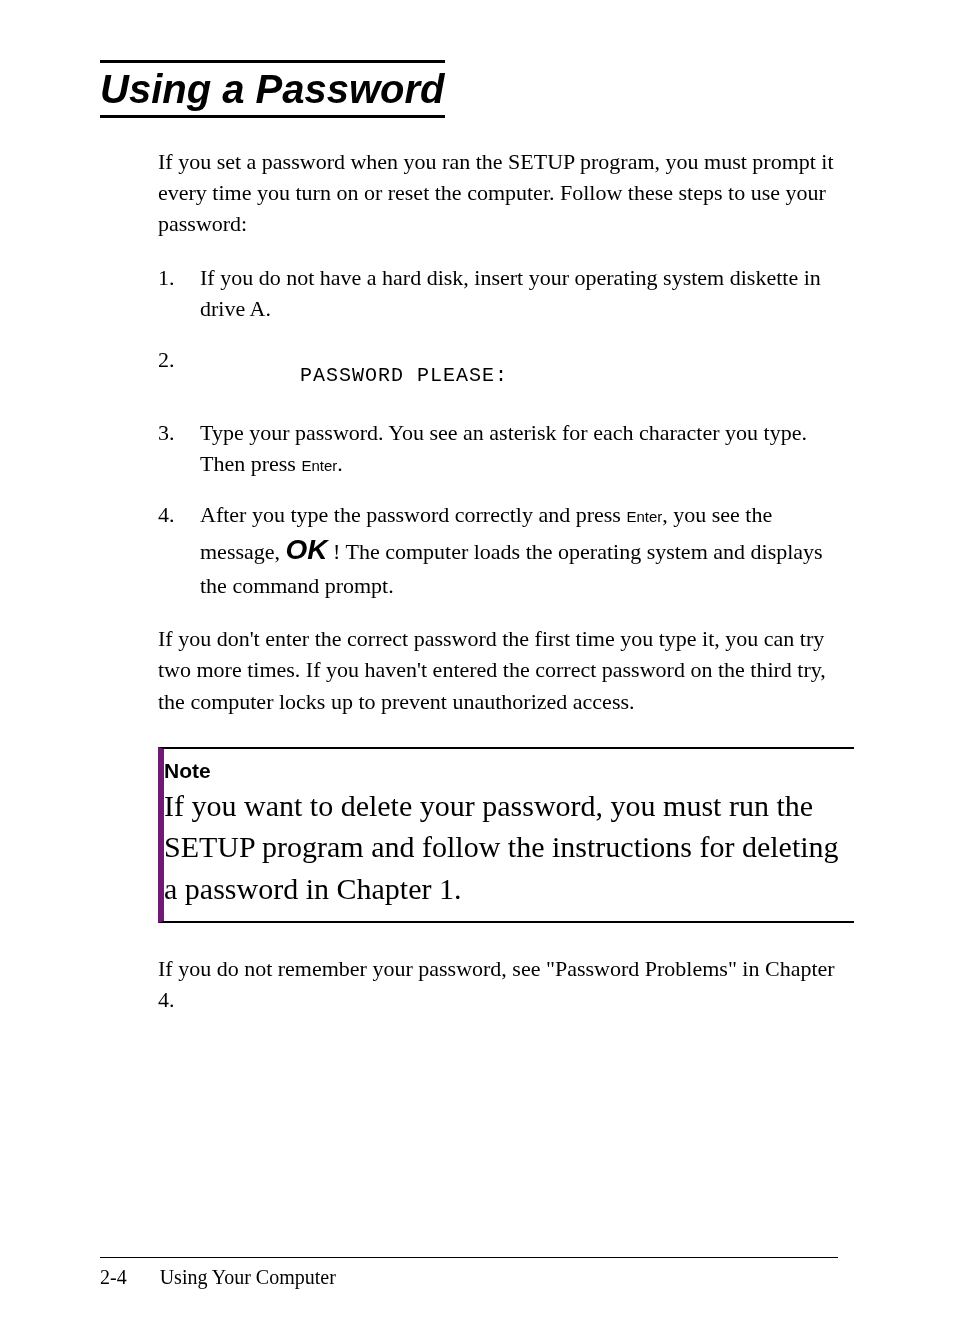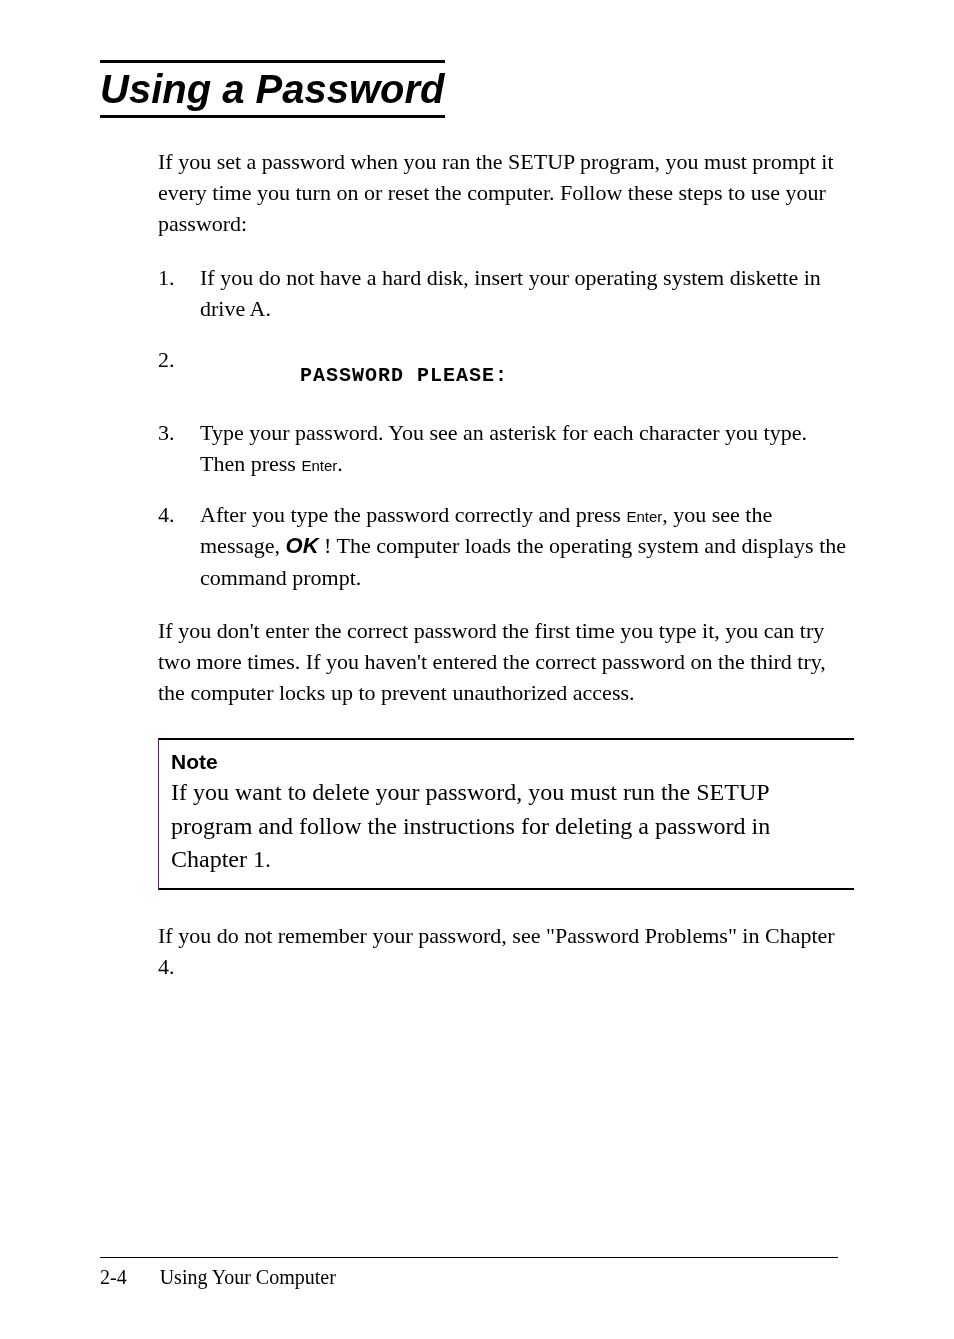--- a/index.html
+++ b/index.html
@@ -45,56 +45,56 @@
       margin-bottom: 20px;
     }
     .ol-num {
       min-width: 42px;
     }
     .ol-content {
       flex: 1;
     }
     .code-block {
       font-family: 'Courier New', Courier, monospace;
-      font-weight: bold;
+      font-weight: normal;
       font-size: 20px;
       margin-left: 100px;
       margin-top: 18px;
       margin-bottom: 6px;
       letter-spacing: 1px;
     }
     .sans-key {
       font-family: Arial, Helvetica, sans-serif;
       font-size: 15px;
     }
     .sans-bold-italic {
       font-family: Arial, Helvetica, sans-serif;
       font-weight: bold;
       font-style: italic;
-      font-size: 22px;
+      font-size: 28px;
       margin-top: 26px;
     }
     .note-box {
       margin-left: 58px;
       margin-top: 30px;
       margin-bottom: 30px;
       border-top: 2px solid #000;
       border-bottom: 2px solid #000;
-      border-left: 1px solid #701a75;
-      padding: 10px 14px 12px 12px;
+      border-left: 6px solid #701a75;
+      padding: 10px 14px 12px 0;
       position: relative;
     }
     .note-heading {
       font-family: Arial, Helvetica, sans-serif;
       font-weight: bold;
       font-size: 21px;
       margin-bottom: 2px;
     }
     .note-text {
-      font-size: 24px;
+      font-size: 30px;
       line-height: 1.38;
     }
     .footer {
       position: absolute;
       bottom: 50px;
       left: 100px;
       right: 116px;
       border-top: 1.5px solid #000;
       padding-top: 8px;
       font-size: 20px;

